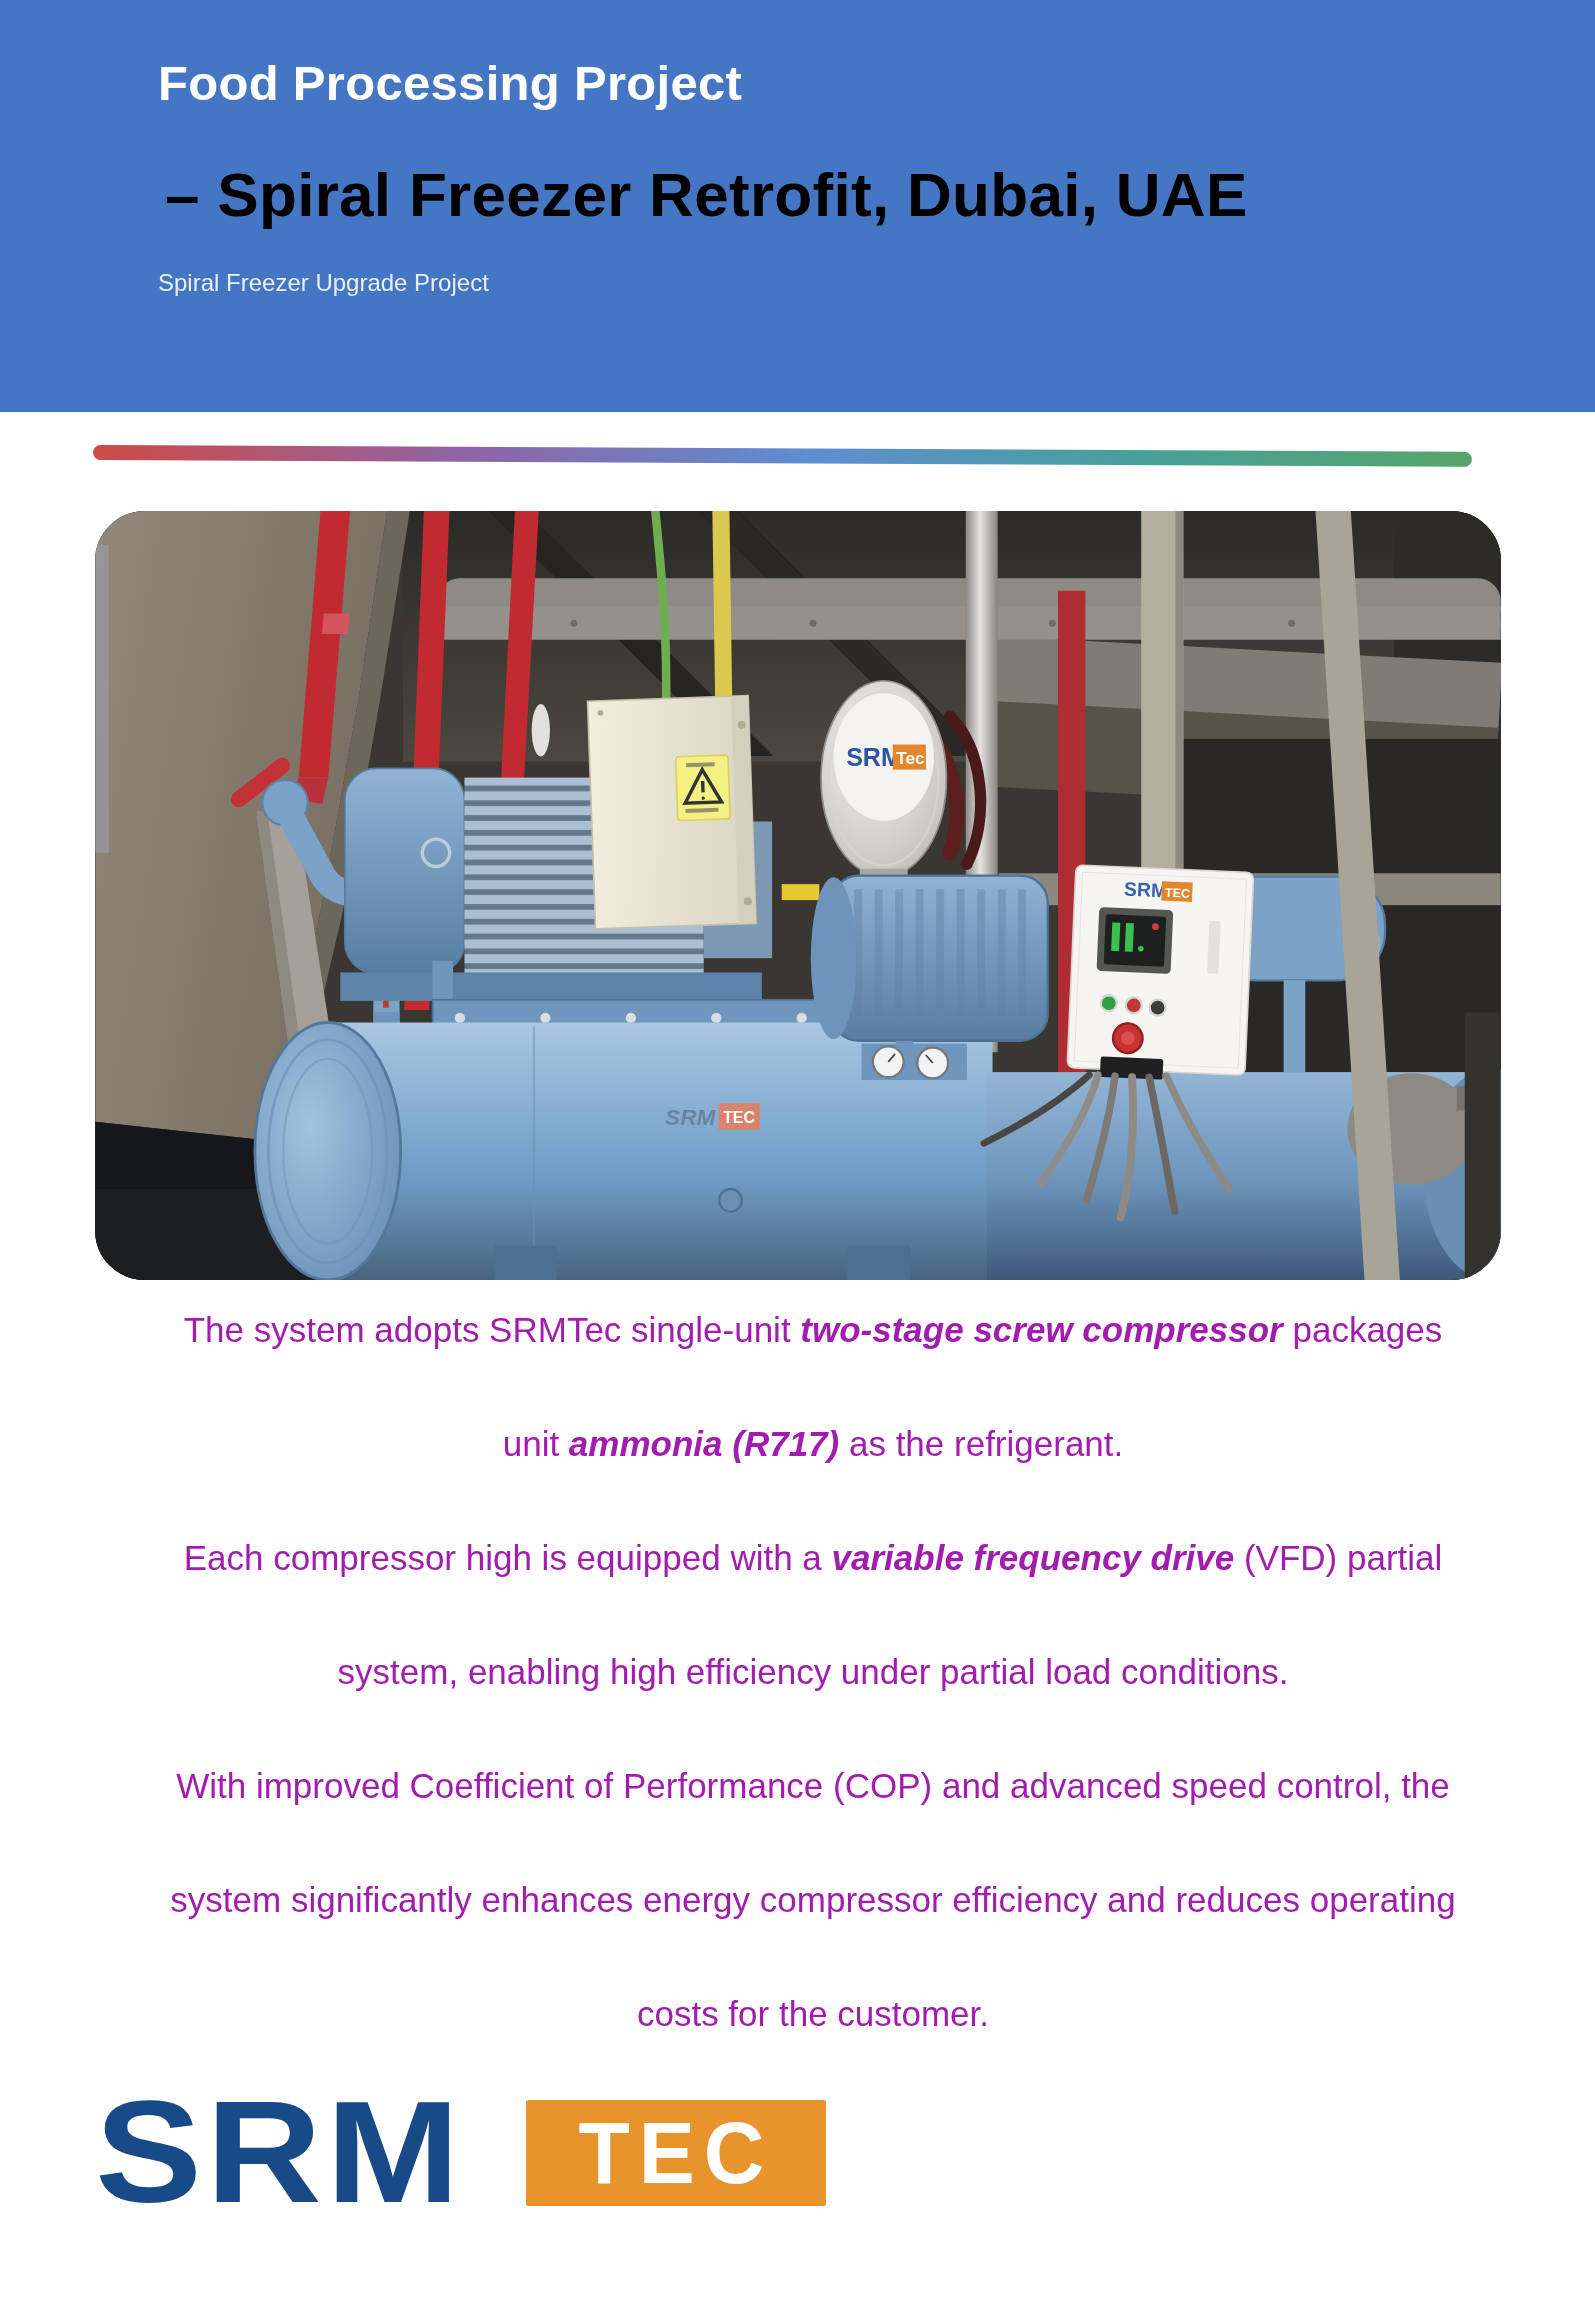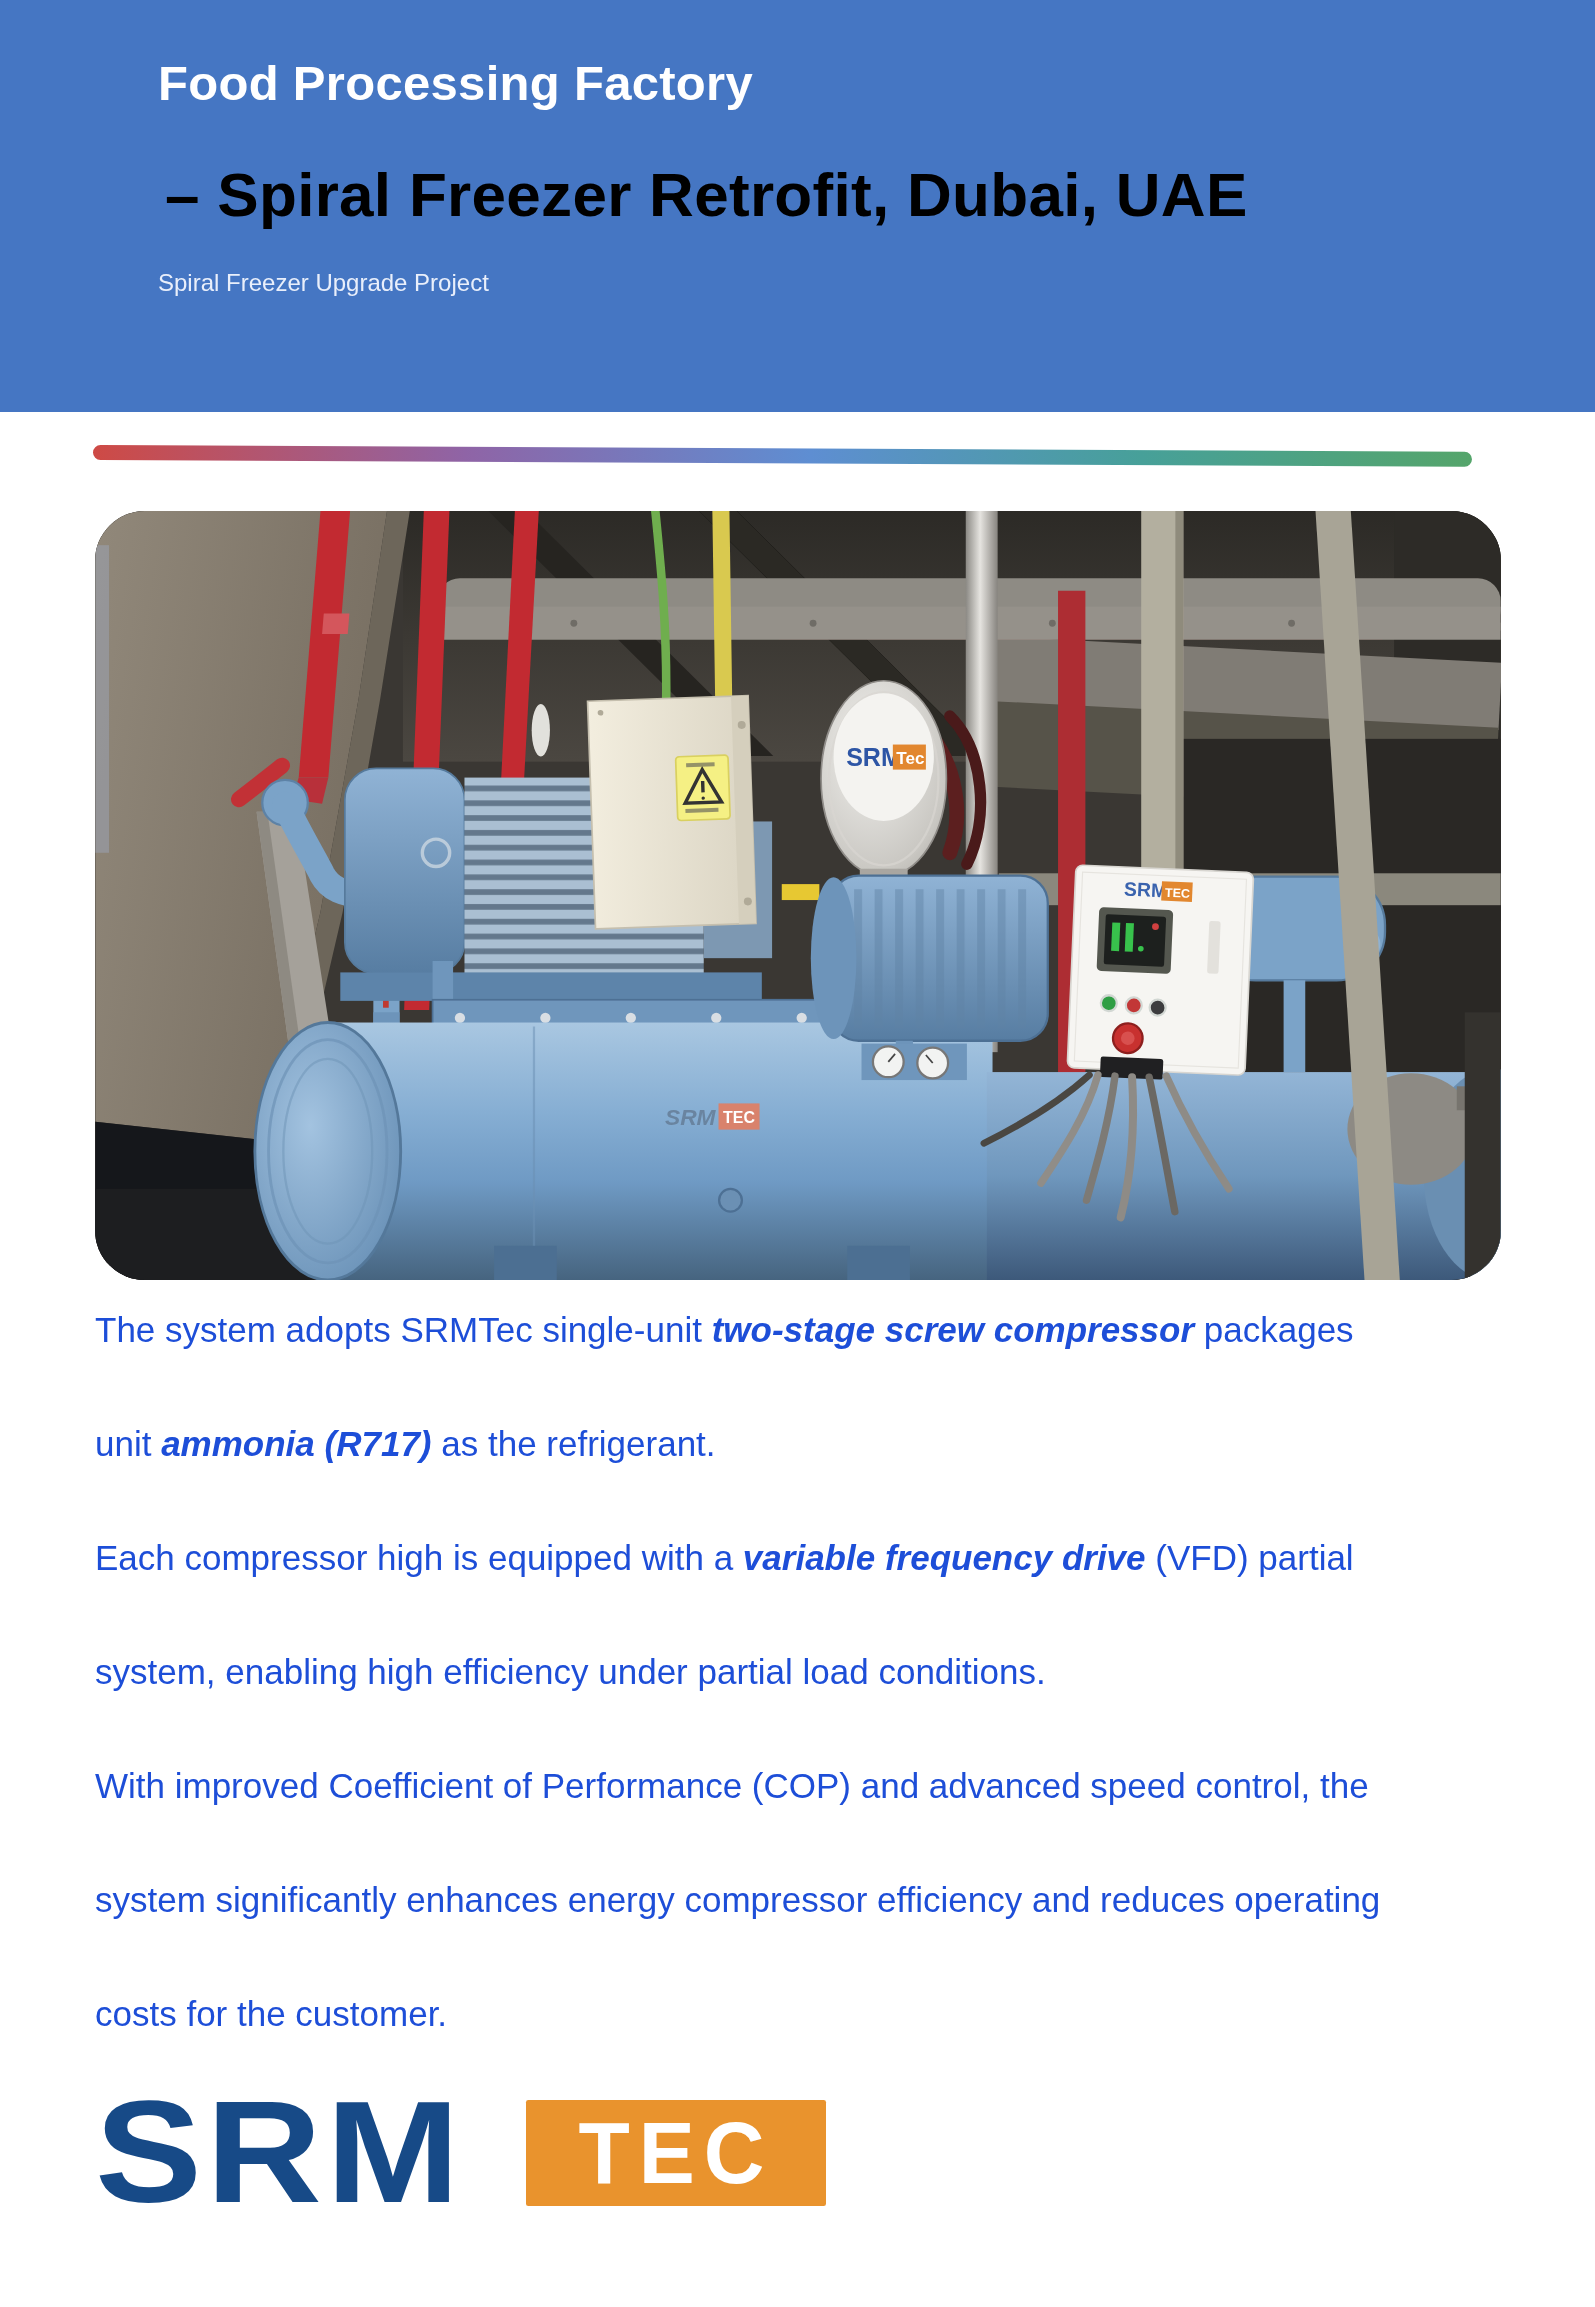--- a/index.html
+++ b/index.html
@@ -40,21 +40,21 @@
   
   .photo{
     left:95px;top:511px;width:1406px;height:769px;
     border-radius:50px;overflow:hidden;background:#3a3733;
   }
   .photo svg{display:block;width:100%;height:100%;}
 
   
   .bodytext{
     left:95px;top:1273px;width:1436px;
-    font-size:35px;color:#1d4ed8;line-height:114px;
+    font-size:35px;color:#a21caf;line-height:114px;text-align:center;
   }
   .bodytext .para{margin:0;}
   .bodytext .line{display:block;white-space:nowrap;}
   .bodytext .em{font-weight:700;font-style:italic;}
 
   
   .logo{
     left:95px;top:2098px;height:109px;display:flex;align-items:center;
   }
   .logo .srm{
@@ -68,21 +68,21 @@
   }
   .logo .tec{
     font-size:75px;font-weight:700;color:#ffffff;letter-spacing:8px;
     transform:scaleX(1.12) scaleY(1.15);display:inline-block;
   }
 </style>
 </head>
 <body>
 
 <div class="abs header">
-  <div class="abs title1">Food Processing Factory</div>
+  <div class="abs title1">Food Processing Project</div>
   <div class="abs title2">– Spiral Freezer Retrofit, Dubai, UAE</div>
   <div class="abs subtitle">Spiral Freezer Upgrade Project</div>
 </div>
 
 <div class="abs divider"></div>
 
 <div class="abs photo">
 <svg viewBox="0 0 2467 1350" xmlns="http://www.w3.org/2000/svg">
   <defs>
     <linearGradient id="wallGrad" x1="0" y1="0" x2="1" y2="0.35">

